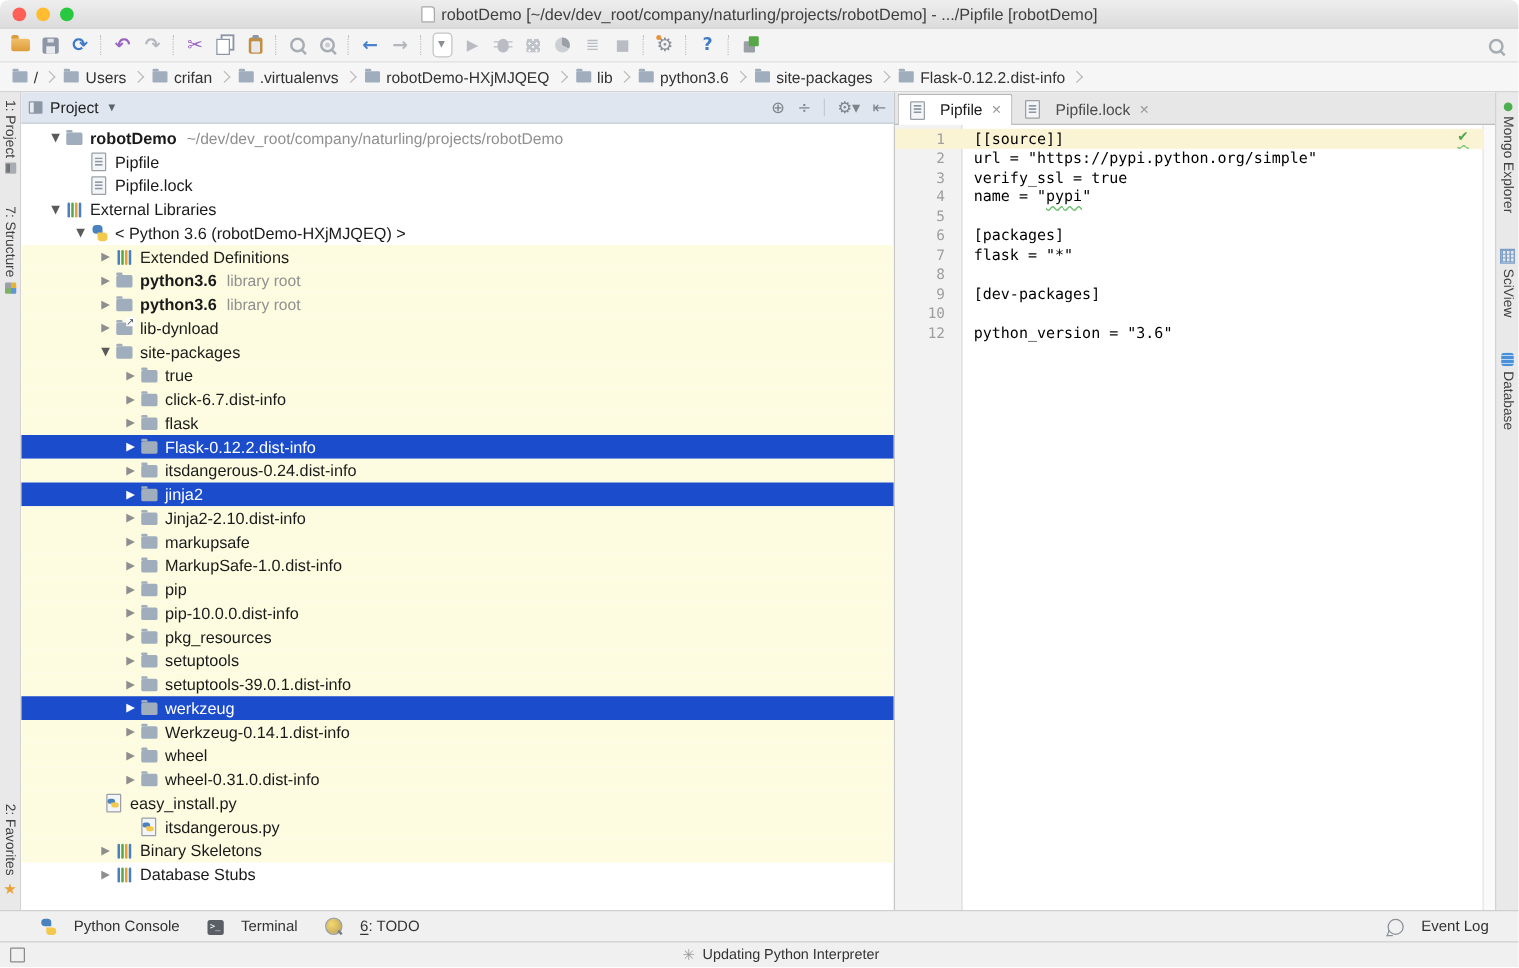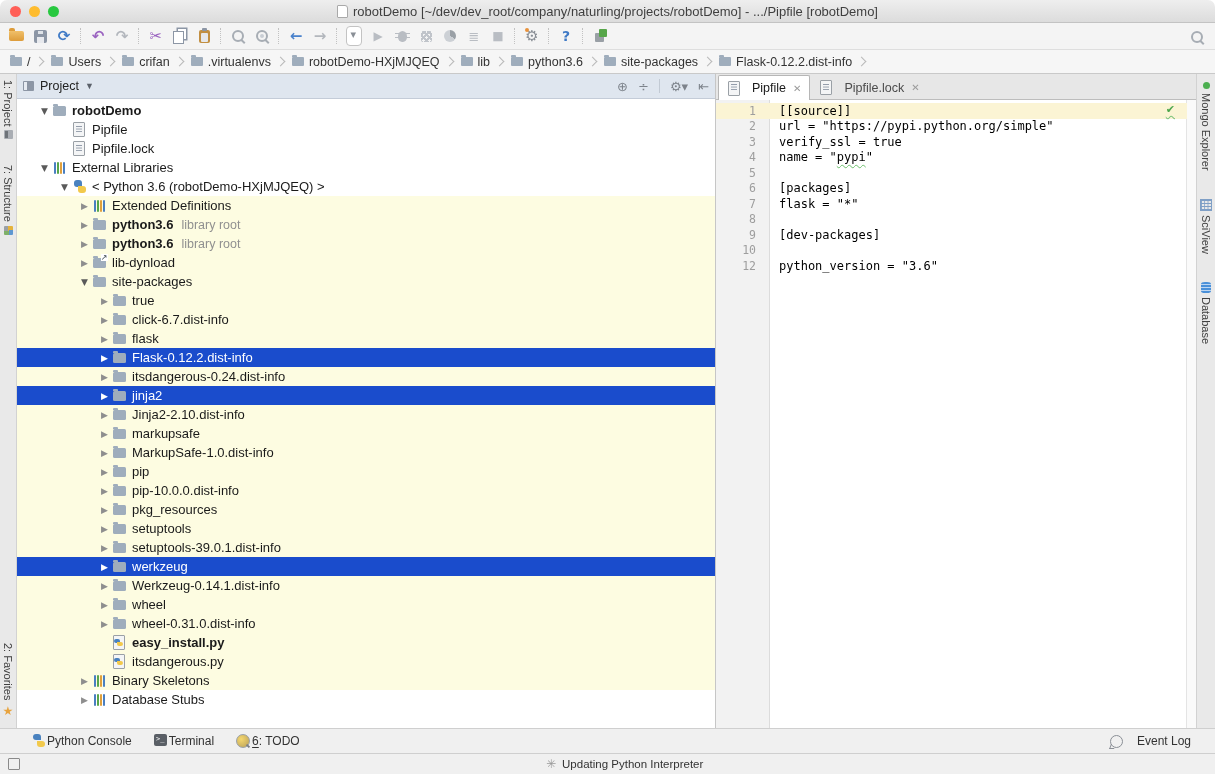--- a/index.html
+++ b/index.html
@@ -135,21 +135,21 @@
   .eline{height:15.5px;display:flex;align-items:center;position:relative;z-index:1;}
   .eline.caret{background:var(--caret);}
   .lnum{width:40px;padding-right:13px;text-align:right;color:#9e9e9e;flex:0 0 auto;font-size:11.5px;}
   .lcode{padding-left:10px;color:#000;white-space:pre;}
   .sq{text-decoration:underline wavy #6cbf6c;text-underline-offset:3px;text-decoration-thickness:1px;}
   .echeck{position:absolute;right:12px;top:0;color:#4da64d;font-size:11px;font-family:"DejaVu Sans",sans-serif;
     text-decoration:underline wavy #7cc27c;text-underline-offset:2px;}
   
   #bottombar{height:24px;background:#f0f0f0;border-top:1px solid #cfcfcf;display:flex;align-items:center;
     font-size:12px;color:#333;flex:0 0 auto;padding:0 10px;}
-  .bitem{display:flex;align-items:flex-start;gap:2px;margin-left:22px;cursor:default;}
+  .bitem{display:flex;align-items:flex-end;gap:14px;margin-left:22px;cursor:default;}
   .bitem u{text-underline-offset:2px;}
   .b-py{position:relative;width:13px;height:13px;}
   .b-py::before{content:'';position:absolute;left:1px;top:0;width:8px;height:6px;background:#4a82bf;border-radius:3px 3px 0 3px;}
   .b-py::after{content:'';position:absolute;right:0;bottom:0;width:8px;height:6px;background:#f2c94c;border-radius:0 3px 3px 3px;}
   .b-term{width:13px;height:12px;background:#5a5f66;border-radius:2px;color:#fff;font-size:7px;line-height:11px;text-align:center;font-family:"DejaVu Sans Mono",monospace;}
   .b-todo{width:12px;height:12px;border-radius:50%;background:radial-gradient(circle at 35% 35%,#f5d76e,#b9a05a);border:1px solid #9aa0a6;position:relative;}
   .b-todo::after{content:'';position:absolute;width:2px;height:4px;background:#7a7f86;transform:rotate(-45deg);left:10px;top:9px;}
   .b-event{width:11px;height:11px;border:1.5px solid #8a8f96;border-radius:50%;position:relative;}
   .b-event::after{content:'';position:absolute;left:-1px;bottom:-2px;width:4px;height:4px;border-left:1.5px solid #8a8f96;border-bottom:1.5px solid #8a8f96;transform:skew(-20deg);}
   #event-log{margin-left:auto;margin-right:14px;display:flex;align-items:center;gap:14px;cursor:default;}
@@ -320,20 +320,21 @@
         <span class="hicon">⚙▾</span>
         <span class="hicon">⇤</span>
       </div>
       <div id="tree">
           <div class="trow" style="padding-left: 20px;">
             <span class="arrow down">▼</span>
             <span class="ticn">
               <span class="i-folder"></span>
             </span>
             <span class="tlabel bold">robotDemo</span>
+            <span class="sub">~/dev/dev_root/company/naturling/projects/robotDemo</span>
           </div>
           <div class="trow" style="padding-left: 40px;">
             <span class="arrow"></span>
             <span class="ticn">
               <span class="i-file"></span>
             </span>
             <span class="tlabel">Pipfile</span>
           </div>
           <div class="trow" style="padding-left: 40px;">
             <span class="arrow"></span>
@@ -522,21 +523,21 @@
             </span>
             <span class="tlabel">wheel</span>
           </div>
           <div class="trow yl" style="padding-left: 80px;">
             <span class="arrow">▶</span>
             <span class="ticn">
               <span class="i-folder"></span>
             </span>
             <span class="tlabel">wheel-0.31.0.dist-info</span>
           </div>
-          <div class="trow yl" style="padding-left: 80px; font-weight: bold;">
+          <div class="trow yl" style="padding-left: 52px;">
             <span class="arrow"></span>
             <span class="ticn">
               <span class="i-pyfile"></span>
             </span>
             <span class="tlabel">easy_install.py</span>
           </div>
           <div class="trow yl" style="padding-left: 80px;">
             <span class="arrow"></span>
             <span class="ticn">
               <span class="i-pyfile"></span>

